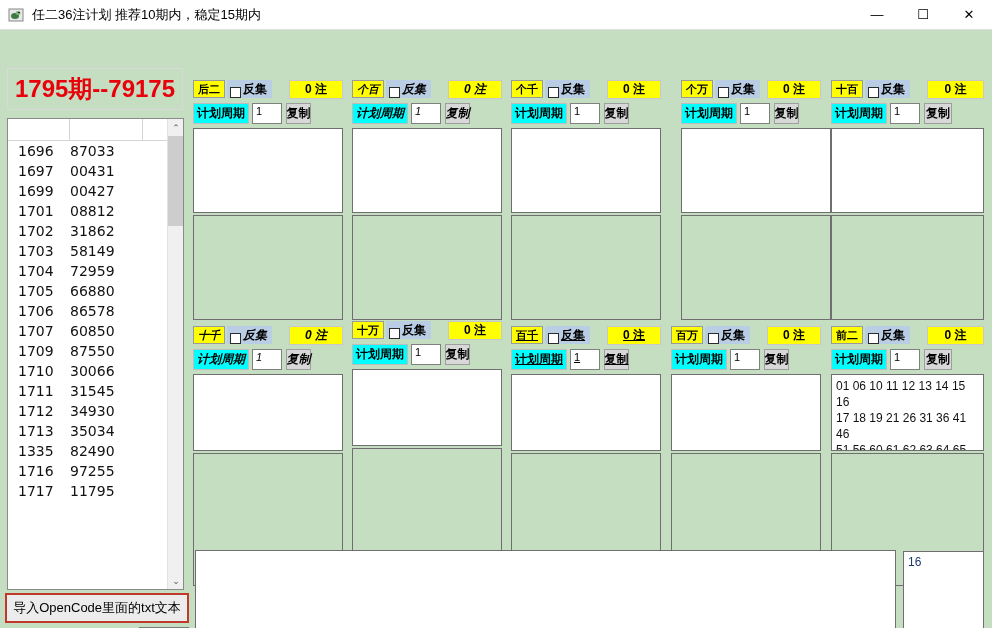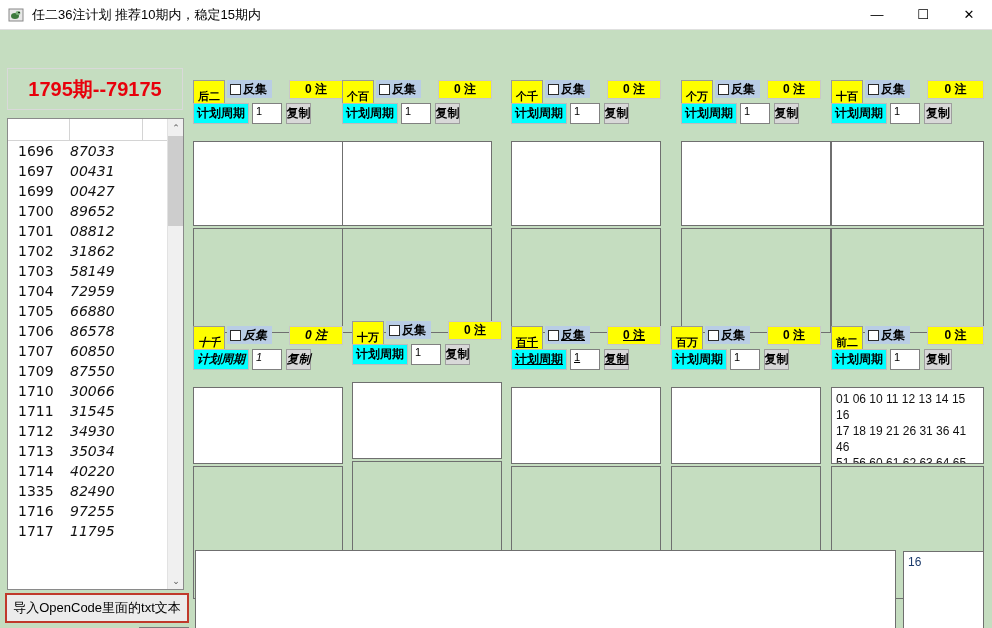--- a/index.html
+++ b/index.html
@@ -43,21 +43,21 @@
 
   
   #period-box {
     position: absolute; left: 7px; top: 38px;
     width: 176px; height: 42px;
     background: #c5ddc0;
     border: 1px solid #d9d9d9;
     display: flex; align-items: center; justify-content: center;
   }
   #period-text {
-    color: #e8000b; font-weight: bold; font-size: 20px;
+    color: #e8000b; font-weight: bold; font-size: 24px;
     font-family: "Liberation Sans", sans-serif;
     white-space: nowrap;
   }
 
   #list-box {
     position: absolute; left: 7px; top: 88px;
     width: 177px; height: 472px;
     background: #ffffff;
     border: 1px solid #8a8a8a;
     overflow: hidden;
@@ -73,21 +73,21 @@
   #list-rows {
     position: absolute; top: 22px; left: 0; right: 16px; bottom: 0;
     overflow: hidden;
   }
   .lrow {
     height: 20px; display: flex; align-items: center;
     font-family: "DejaVu Sans", sans-serif;
     font-size: 14px; color: #111;
   }
   .lrow .c1 { width: 62px; padding-left: 10px; }
-  .lrow .c2 { width: 80px; font-style: italic; }
+  .lrow .c2 { width: 80px; }
   #list-scroll {
     position: absolute; top: 0; right: 0; width: 16px; bottom: 0;
     background: #f0f0f0; border-left: 1px solid #e2e2e2;
   }
   .sb-arrow {
     width: 16px; height: 17px; display: flex;
     align-items: center; justify-content: center;
     font-size: 9px; color: #555; background: #f0f0f0;
   }
   #sb-thumb {
@@ -113,25 +113,25 @@
     padding: 4px 2px 0 4px; overflow: hidden; white-space: nowrap;
     font-family: "Liberation Sans", sans-serif;
   }
 
   
   .panel { position: absolute; }
   .panel-head { display: flex; align-items: flex-start; height: 20px; }
   .tag {
     background: #ffff00; border: 1px solid #9a9a9a;
     font-size: 11px; font-weight: bold; color: #000;
-    padding: 1px 4px; height: 32px; line-height: 15px;
+    padding: 1px 4px; height: 18px; line-height: 15px;
     display: flex; align-items: center; white-space: nowrap;
   }
   .fanji-wrap {
-    background: #b9cde5; display: flex; align-items: center;
+    background: #b9cde5; display: flex; align-items: flex-end;
     height: 18px; padding: 0 5px 0 3px; margin-left: 2px;
   }
   .fanji-box {
     width: 11px; height: 11px; background: #fff;
     border: 1px solid #2b2b2b; margin-right: 2px; flex: 0 0 auto;
   }
   .fanji-label {
     font-size: 12px; font-weight: bold; color: #000; white-space: nowrap;
   }
   .zhu {
@@ -155,21 +155,21 @@
   }
   .copybtn {
     background: #d8d8d8; border: 1px solid #9e9e9e;
     height: 21px; margin-left: 4px;
     font-size: 12px; font-weight: bold; color: #000;
     display: flex; align-items: center; justify-content: center;
     white-space: nowrap;
   }
   .whitebox {
     background: #ffffff; border: 1px solid #6f6f6f;
-    margin-top: 16px; overflow: hidden;
+    margin-top: 3px; overflow: hidden;
     font-family: "Liberation Sans", sans-serif;
     font-size: 12px; color: #111; line-height: 16px;
     padding: 3px 4px;
   }
   .greenbox {
     background: #c5ddc0; border: 1px solid #6f6f6f;
     margin-top: 2px;
   }
 
   
@@ -224,24 +224,20 @@
         </div>
         <div class="lrow">
           <span class="c1">1697</span>
           <span class="c2">00431</span>
         </div>
         <div class="lrow">
           <span class="c1">1699</span>
           <span class="c2">00427</span>
         </div>
         <div class="lrow">
-          <span class="c1">1700</span>
-          <span class="c2">89652</span>
-        </div>
-        <div class="lrow">
           <span class="c1">1701</span>
           <span class="c2">08812</span>
         </div>
         <div class="lrow">
           <span class="c1">1702</span>
           <span class="c2">31862</span>
         </div>
         <div class="lrow">
           <span class="c1">1703</span>
           <span class="c2">58149</span>
@@ -274,24 +270,20 @@
           <span class="c1">1711</span>
           <span class="c2">31545</span>
         </div>
         <div class="lrow">
           <span class="c1">1712</span>
           <span class="c2">34930</span>
         </div>
         <div class="lrow">
           <span class="c1">1713</span>
           <span class="c2">35034</span>
-        </div>
-        <div class="lrow">
-          <span class="c1">1714</span>
-          <span class="c2">40220</span>
         </div>
         <div class="lrow">
           <span class="c1">1335</span>
           <span class="c2">82490</span>
         </div>
         <div class="lrow">
           <span class="c1">1716</span>
           <span class="c2">97255</span>
         </div>
         <div class="lrow">
@@ -321,21 +313,21 @@
           <div class="zhu" style="width: 54px; margin-left: auto;">0 注</div>
         </div>
         <div class="panel-row2">
           <div class="cyclebtn">计划周期</div>
           <div class="cycleval">1</div>
           <div class="copybtn" style="width: 25px;">复制</div>
         </div>
         <div class="whitebox" style="height: 85px; width: 150px;"></div>
         <div class="greenbox" style="height: 105px; width: 150px;"></div>
       </div>
-      <div class="panel" style="left: 342px; top: 50px; width: 150px;">
+      <div class="panel" style="left: 352px; top: 50px; width: 150px; font-style: italic;">
         <div class="panel-head">
           <div class="tag">个百</div>
           <div class="fanji-wrap">
             <span class="fanji-box"></span>
             <span class="fanji-label">反集</span>
           </div>
           <div class="zhu" style="width: 54px; margin-left: auto;">0 注</div>
         </div>
         <div class="panel-row2">
           <div class="cyclebtn">计划周期</div>

